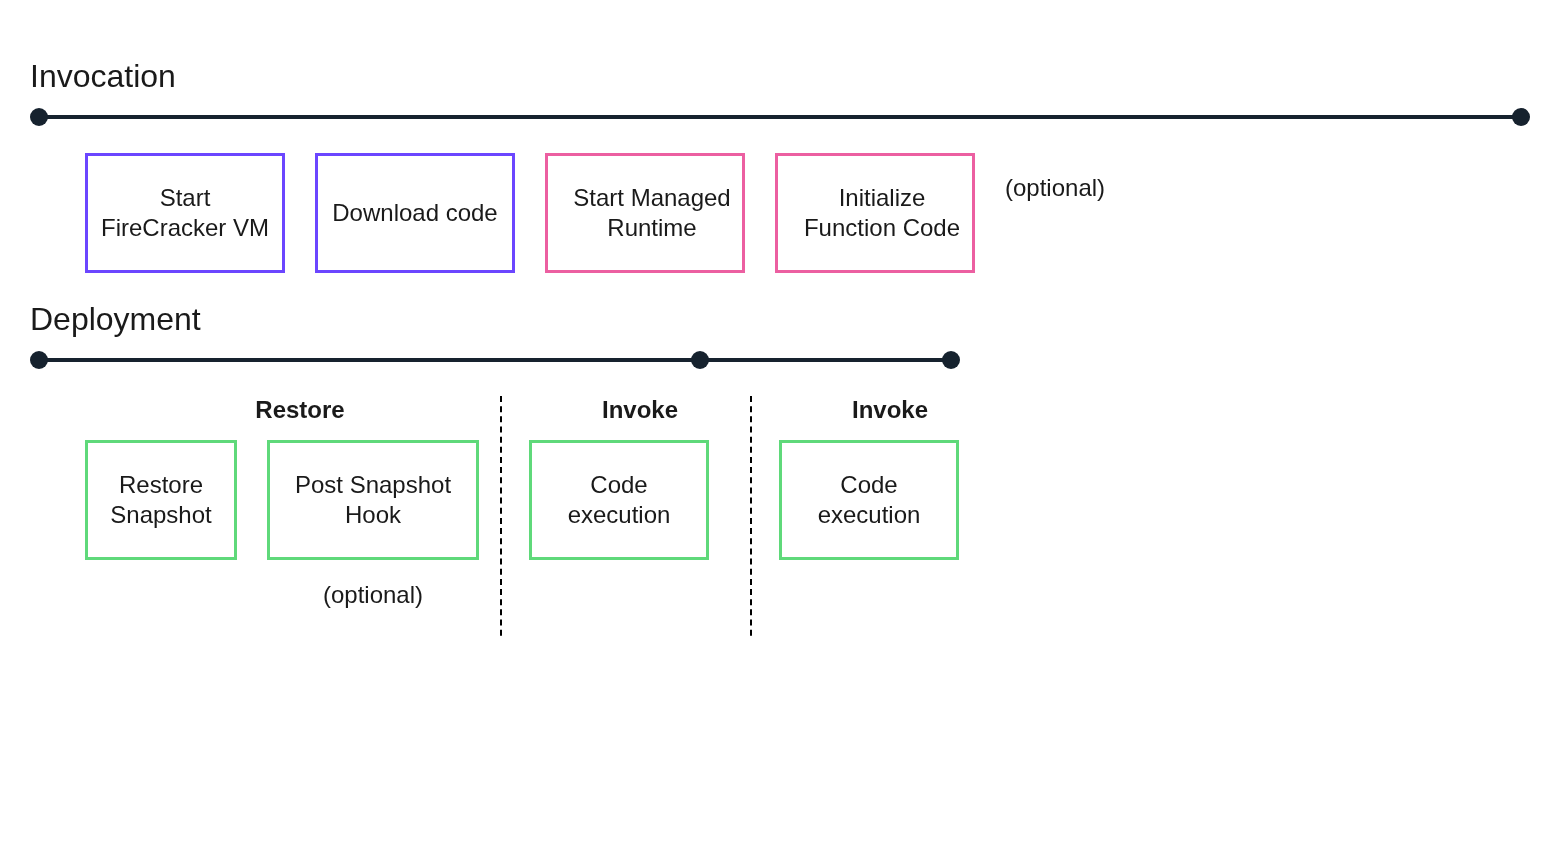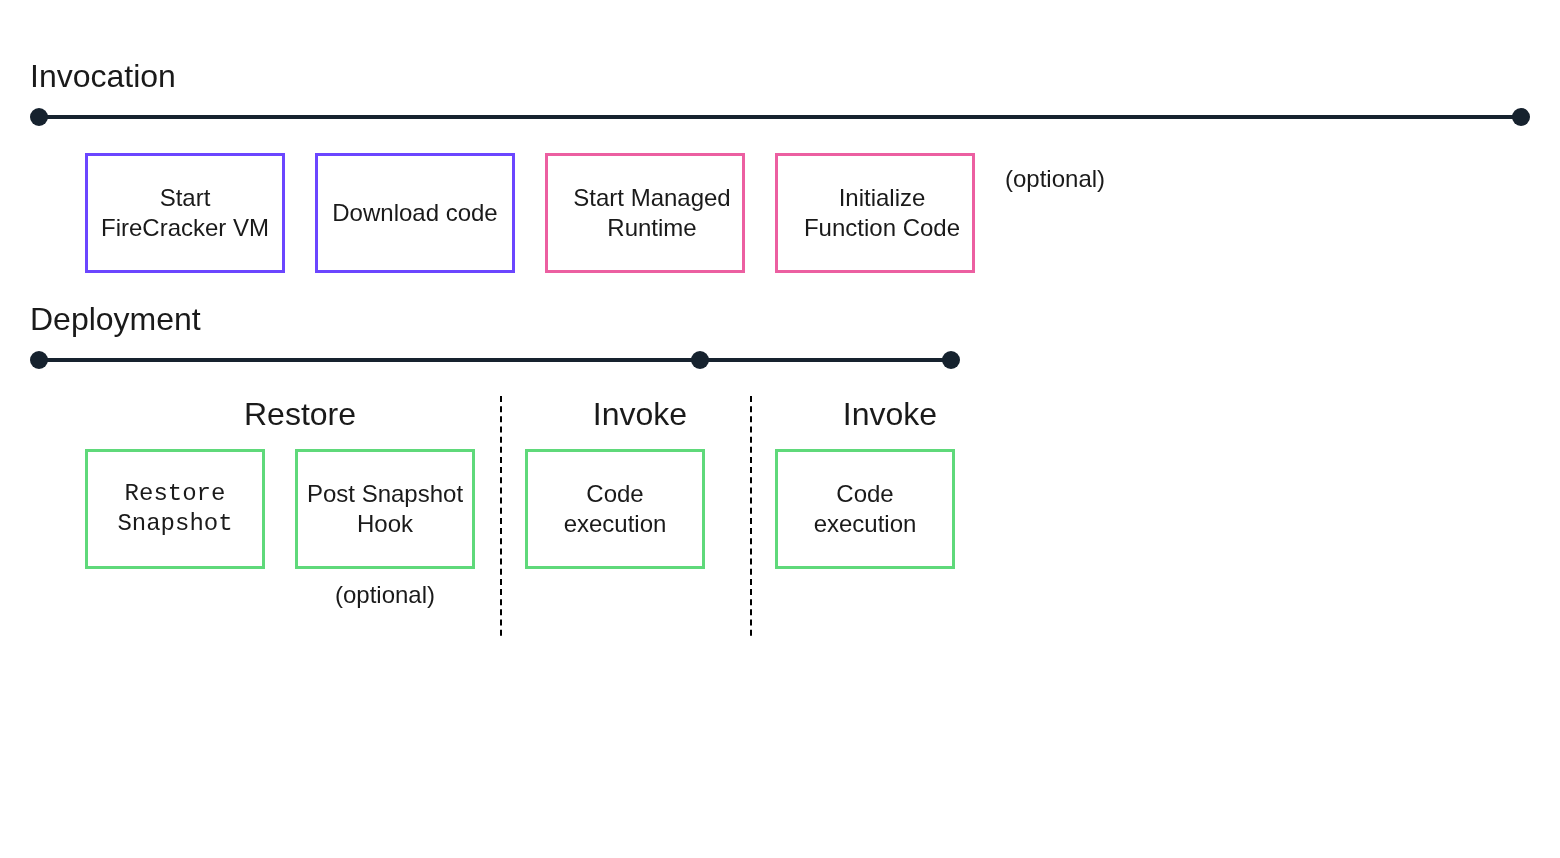--- a/index.html
+++ b/index.html
@@ -56,31 +56,31 @@
     line-height: 1.25;
     padding: 8px;
   }
   .purple { border-color: #6b46ff; }
   .pink   { border-color: #ec5fa1; padding-left: 22px; }
   .green  { border-color: #5fd97a; }
 
   .box-wrap { display:flex; flex-direction:column; align-items:center; }
   .caption {
     font-size: 24px;
-    margin-top: 12px;
+    margin-top: 21px;
     text-align: left;
   }
 
   
   .inv-wrap { position: relative; }
   .phase-labels {
     display:flex;
     padding-left: 55px;
-    font-weight: 400;
-    font-size: 32px;
+    font-weight: 700;
+    font-size: 24px;
     margin-bottom: 16px;
   }
   .phase-label { text-align:center; }
 
   .dashed {
     position: absolute;
     top: 0px;
     height: 260px;
     border-left: 2px dashed #000;
   }
@@ -125,24 +125,24 @@
     <div class="phase-label" style="width:430px;">Restore</div>
     <div class="phase-label" style="width:250px;">Invoke</div>
     <div class="phase-label" style="width:250px;">Invoke</div>
   </div>
 
   <div class="dashed" style="left:470px;"></div>
   <div class="dashed" style="left:720px;"></div>
 
   <div class="boxes-row" style="gap:30px;">
     <div class="box-wrap">
-      <div class="box green" style="width:180px;font-family:Liberation Mono, monospace;">Restore Snapshot</div>
+      <div class="box green" style="width:152px;">Restore Snapshot</div>
     </div>
     <div class="box-wrap">
-      <div class="box green" style="width:180px;">Post Snapshot Hook</div>
+      <div class="box green" style="width:212px;">Post Snapshot Hook</div>
       <div class="caption">(optional)</div>
     </div>
     <div class="box-wrap" style="margin-left:20px;">
       <div class="box green" style="width:180px;">Code execution</div>
     </div>
     <div class="box-wrap" style="margin-left:40px;">
       <div class="box green" style="width:180px;">Code execution</div>
     </div>
   </div>
 </div>

